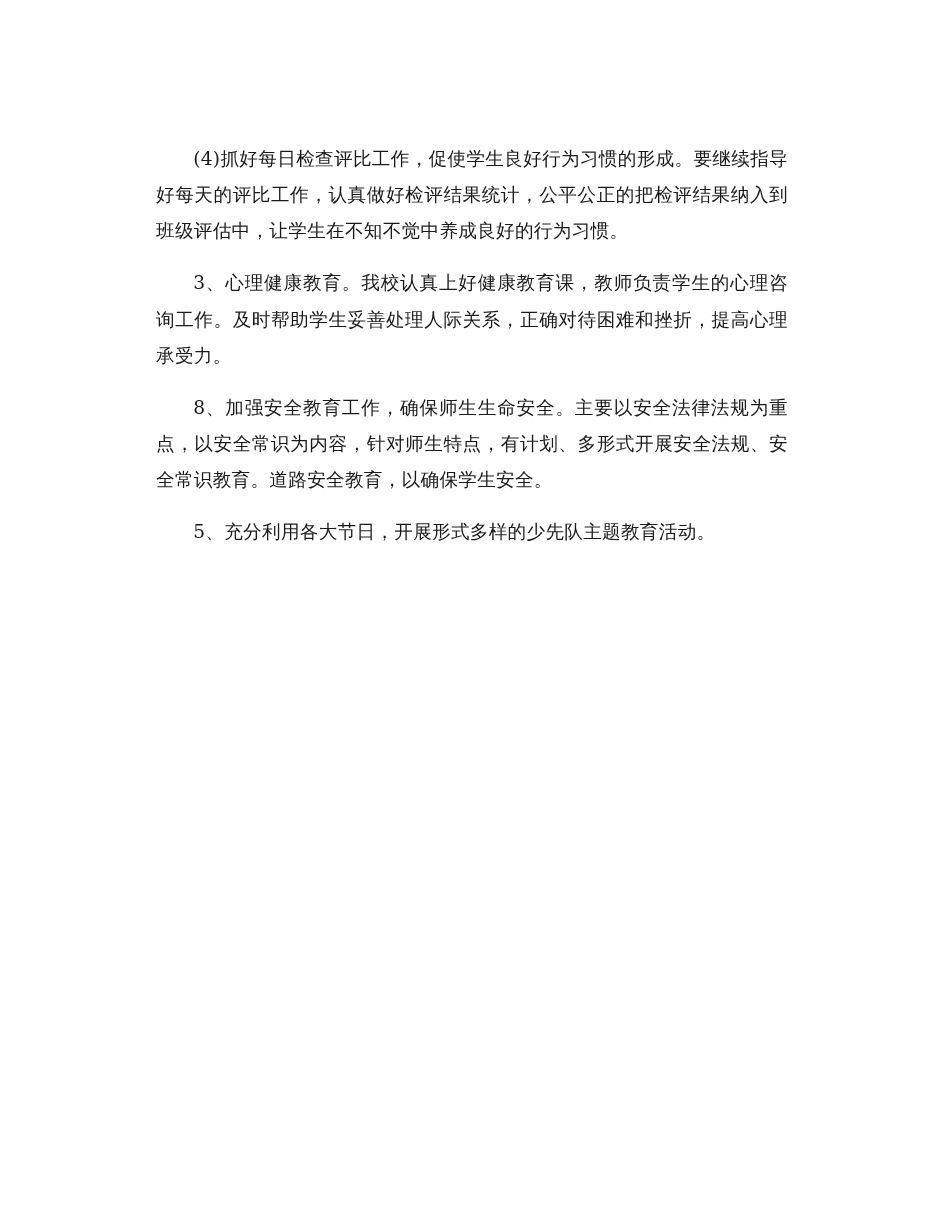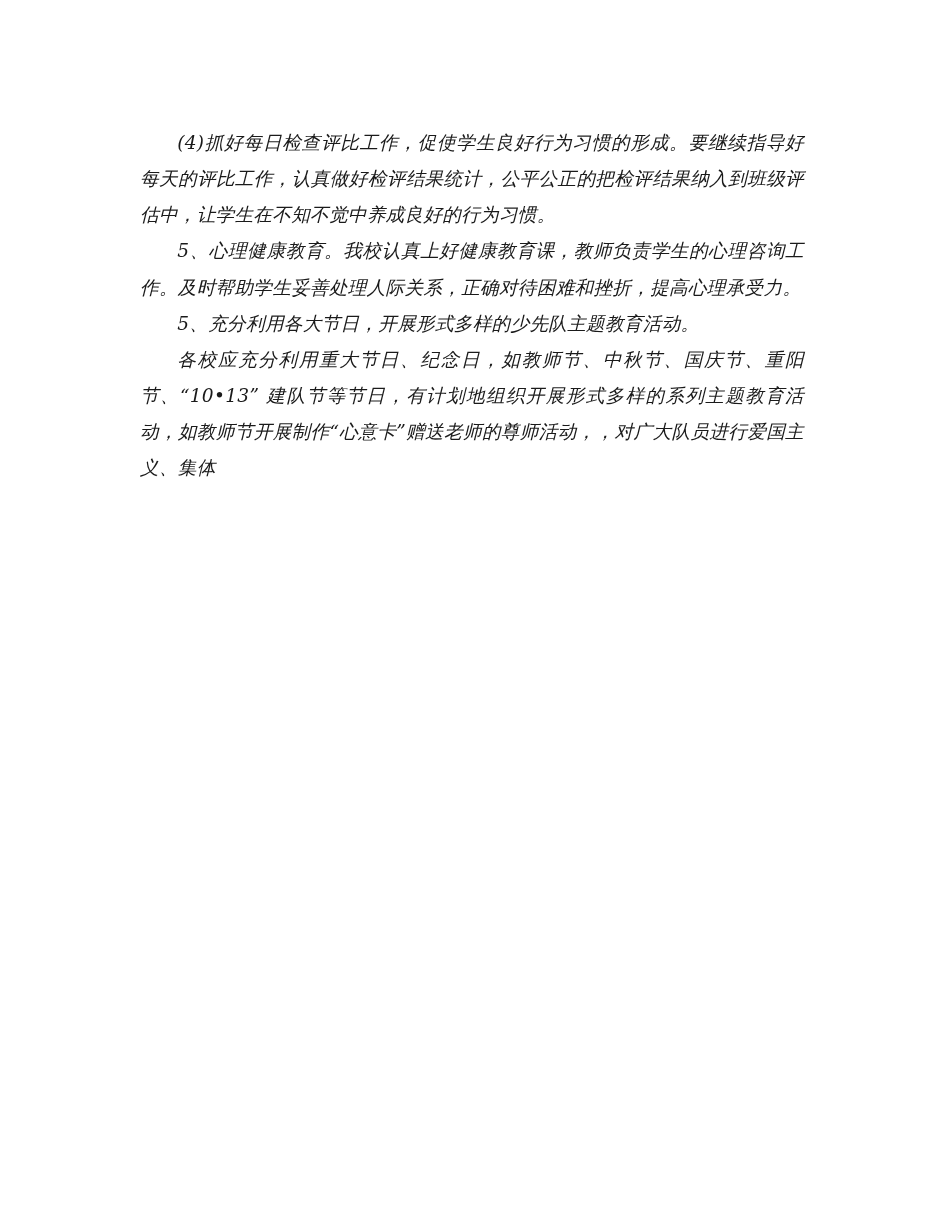--- a/index.html
+++ b/index.html
@@ -8,28 +8,27 @@
       position: absolute;
       left: 140px;
       top: 125px;
       width: 664px;
       font-family: "DejaVu Serif", "Liberation Serif", serif;
       font-size: 18.6px;
       line-height: 36.15px;
       color: #1a1a1a;
     }
     .para {
-      margin: 0;
+      margin: 16px;
       text-indent: 2em;
       text-align: justify;
       letter-spacing: 0.3px;
-      font-style: italic;
     }
   </style>
 </head>
 <body>
 
 <div class="page">
   <p class="para">(4)抓好每日检查评比工作，促使学生良好行为习惯的形成。要继续指导好每天的评比工作，认真做好检评结果统计，公平公正的把检评结果纳入到班级评估中，让学生在不知不觉中养成良好的行为习惯。</p>
-  <p class="para">5、心理健康教育。我校认真上好健康教育课，教师负责学生的心理咨询工作。及时帮助学生妥善处理人际关系，正确对待困难和挫折，提高心理承受力。</p>
+  <p class="para">3、心理健康教育。我校认真上好健康教育课，教师负责学生的心理咨询工作。及时帮助学生妥善处理人际关系，正确对待困难和挫折，提高心理承受力。</p>
+  <p class="para">8、加强安全教育工作，确保师生生命安全。主要以安全法律法规为重点，以安全常识为内容，针对师生特点，有计划、多形式开展安全法规、安全常识教育。道路安全教育，以确保学生安全。</p>
   <p class="para">5、充分利用各大节日，开展形式多样的少先队主题教育活动。</p>
-  <p class="para">各校应充分利用重大节日、纪念日，如教师节、中秋节、国庆节、重阳节、“10•13” 建队节等节日，有计划地组织开展形式多样的系列主题教育活动，如教师节开展制作“心意卡”赠送老师的尊师活动，，对广大队员进行爱国主义、集体</p>
 </div>
 
 </body></html>

